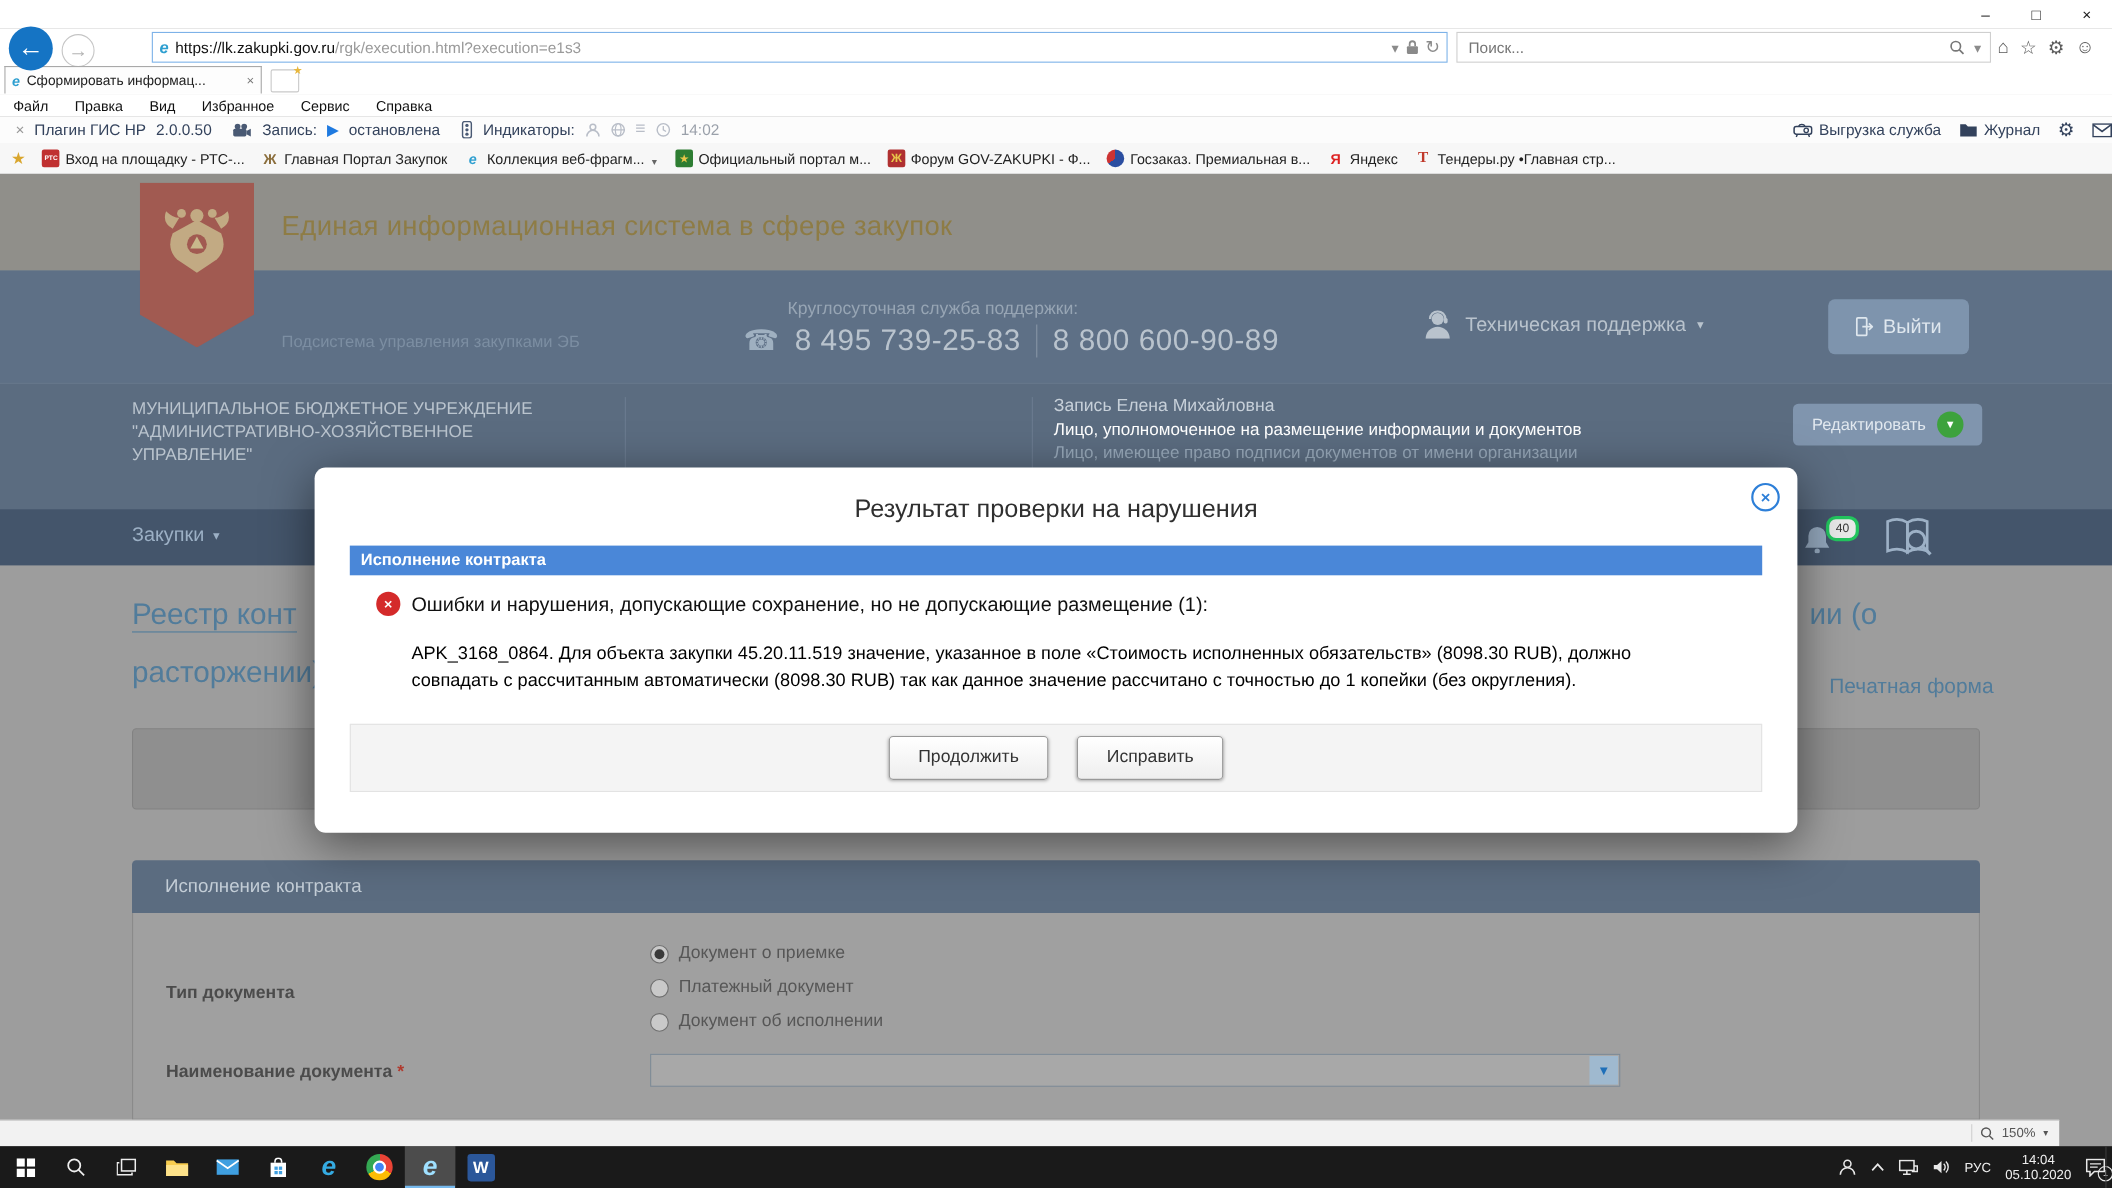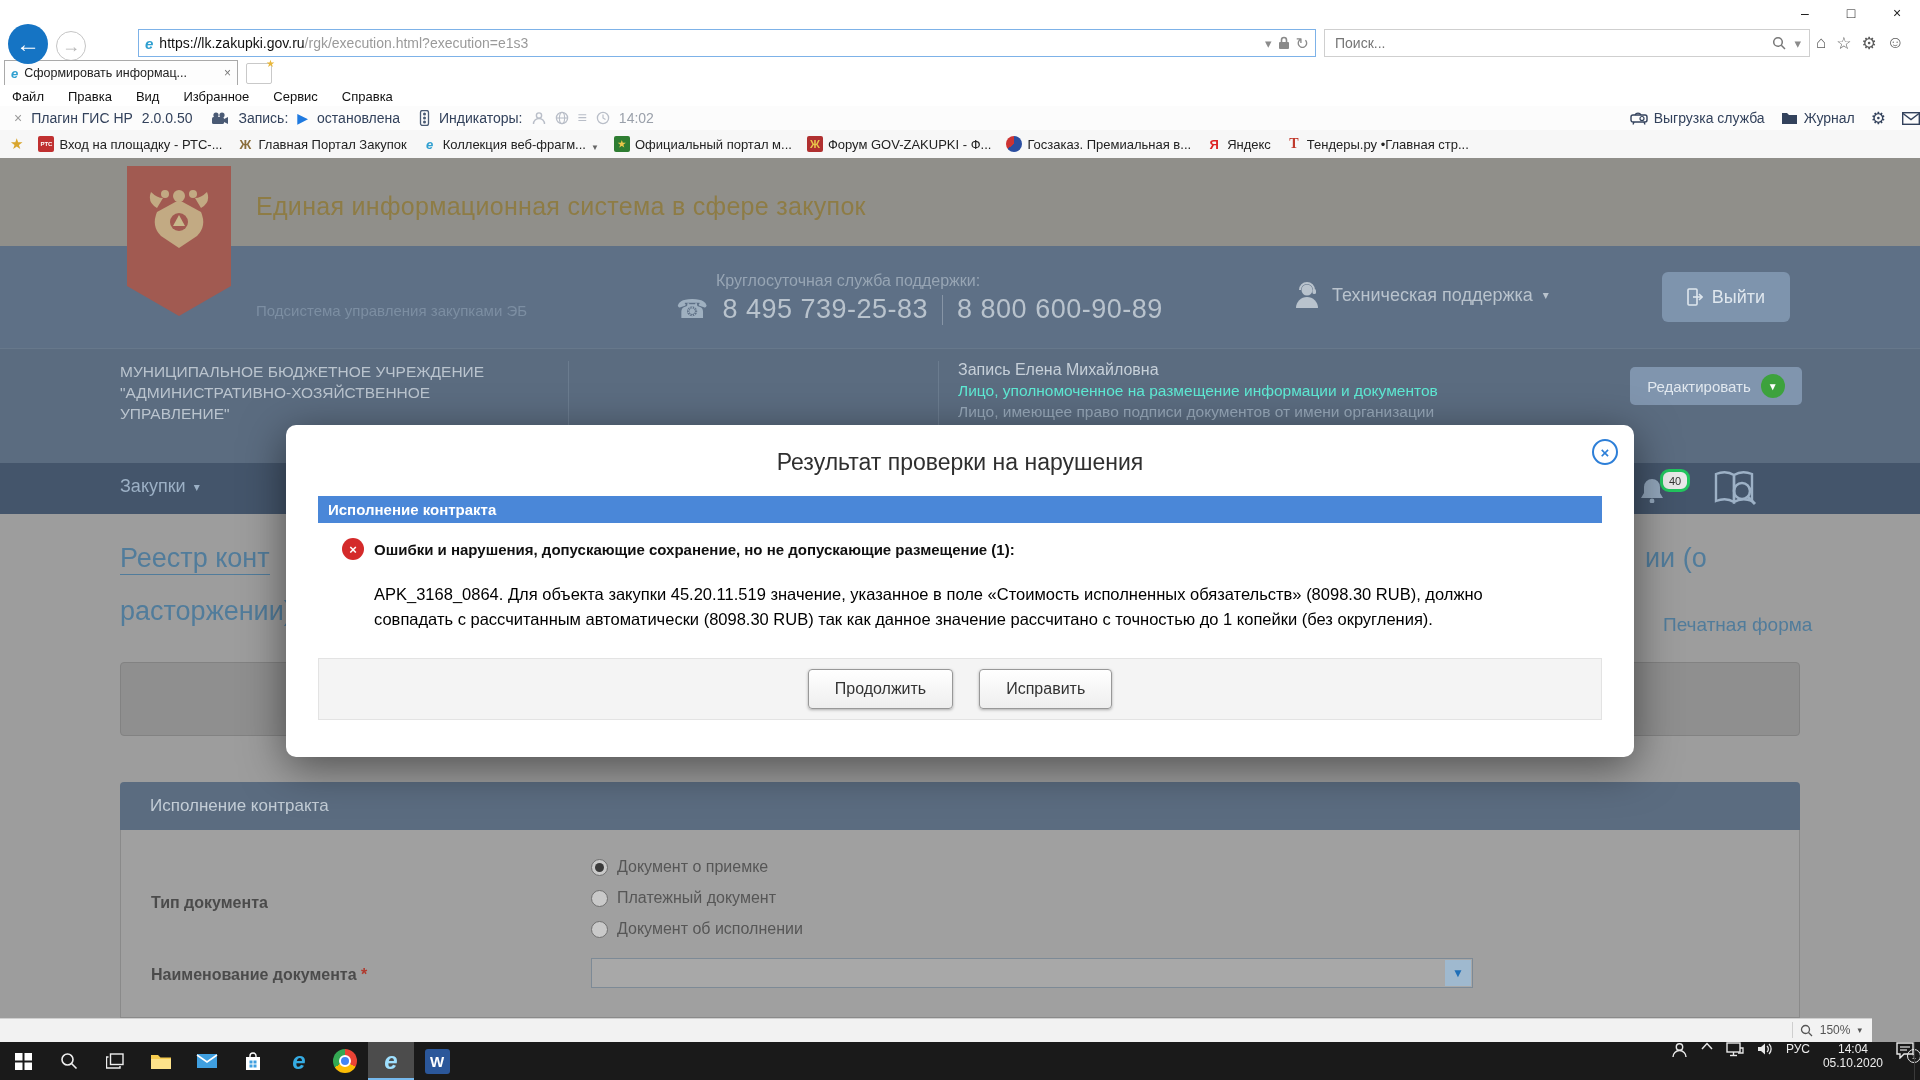--- a/index.html
+++ b/index.html
@@ -101,36 +101,36 @@
          box-shadow:0 10px 44px rgba(0,0,0,.5);z-index:20}
   .mclose{position:absolute;right:16px;top:14px;width:26px;height:26px;border-radius:50%;
           border:2px solid #2d7fd8;color:#2d7fd8;font-weight:bold;font-size:15px;
           display:flex;align-items:center;justify-content:center;box-sizing:border-box}
   .mtitle{text-align:center;padding-top:24px;font-size:23px;color:#2f2f2f}
   .mbar{margin:20px 32px 0;height:27px;background:#4a87d8;color:#fff;font-weight:bold;font-size:15px;
         line-height:27px;padding-left:10px}
   .merrrow{margin:15px 0 0 56px;display:flex;align-items:center;gap:10px}
   .merricon{width:22px;height:22px;border-radius:50%;background:#d42a2a;color:#fff;font-weight:bold;
             font-size:13px;display:flex;align-items:center;justify-content:center;flex:0 0 22px}
-  .merrhead{font-weight:bold;font-size:15px;color:#101010}
+  .merrhead{font-weight:normal;font-size:18px;color:#101010}
   .mpara{margin:22px 40px 0 88px;max-width:1180px;font-size:16.5px;line-height:25px;color:#000}
   .mfooter{position:absolute;left:32px;top:233px;width:1284px;height:62px;background:#f4f4f4;
            border:1px solid #e3e3e3;box-sizing:border-box;display:flex;align-items:center;justify-content:center;gap:26px}
   .mbtn{height:40px;padding:0 26px;background:linear-gradient(#ffffff,#eeeeee);border:1px solid #989898;
         border-radius:4px;font-size:16px;color:#333;box-shadow:0 1px 3px rgba(0,0,0,.3);
         font-family:"Liberation Sans",sans-serif}
 
   
   .statusbar{left:0;top:1018px;width:1872px;height:24px;background:#f2f2f2;border-top:1px solid #cfcfcf;box-sizing:border-box}
   .zoomctl{position:absolute;right:10px;top:3px;display:flex;align-items:center;gap:7px;color:#555;font-size:12px}
   .vsep{width:1px;height:16px;background:#cfcfcf}
   .taskbar{left:0;top:1042px;width:1920px;height:38px;background:#1a1a1a;display:flex;align-items:stretch}
   .tbtn{width:46px;display:flex;align-items:center;justify-content:center}
   .tbtn.active{background:rgba(255,255,255,.22);box-shadow:inset 0 -2px 0 #76b9ed}
-  .tray{position:absolute;right:6px;top:0;height:38px;display:flex;align-items:flex-start;gap:13px;color:#eee}
+  .tray{position:absolute;right:6px;top:0;height:38px;display:flex;align-items:center;gap:13px;color:#eee}
   .clockblk{font-size:12px;line-height:14px;text-align:center}
   .chrome{width:24px;height:24px;border-radius:50%;position:relative;
           background:conic-gradient(#ea4335 0 33%,#fbbc05 33% 66%,#34a853 66% 100%)}
   .chrome::after{content:"";position:absolute;left:6px;top:6px;width:12px;height:12px;border-radius:50%;
           background:#4285f4;border:2px solid #fff;box-sizing:border-box}
   .wordicn{width:25px;height:25px;background:#2b579a;border-radius:3px;color:#fff;font-weight:bold;
            font-size:15px;display:flex;align-items:center;justify-content:center}
   .elogo{font-style:italic;font-weight:bold;font-size:24px;color:#35abe2}
   .desk{position:absolute;right:0;top:0;width:5px;height:38px;border-left:1px solid #3a3a3a}
 </style>
@@ -357,21 +357,21 @@
   <div class="orgband">
     <div class="orgcol" style="left:120px;top:12px;width:440px">
       <div>МУНИЦИПАЛЬНОЕ БЮДЖЕТНОЕ УЧРЕЖДЕНИЕ</div>
       <div>"АДМИНИСТРАТИВНО-ХОЗЯЙСТВЕННОЕ</div>
       <div>УПРАВЛЕНИЕ"</div>
     </div>
     <div class="orgdiv" style="left:568px"></div>
     <div class="orgdiv" style="left:938px"></div>
     <div class="orgcol" style="left:958px;top:10px;width:500px">
       <div style="color:#c7d0d9;font-size:16px">Запись Елена Михайловна</div>
-      <div class="orgdim" style="color:#5eead4">Лицо, уполномоченное на размещение информации и документов</div>
+      <div class="orgdim" style="color:#ffffff">Лицо, уполномоченное на размещение информации и документов</div>
       <div class="orgdim" style="color:#97a8b9">Лицо, имеющее право подписи документов от имени организации</div>
     </div>
     <div class="editbtn">
       <span>Редактировать</span>
       <span class="editcirc">▼</span>
     </div>
   </div>
 
   <div class="navband">
     <div class="navitem">

